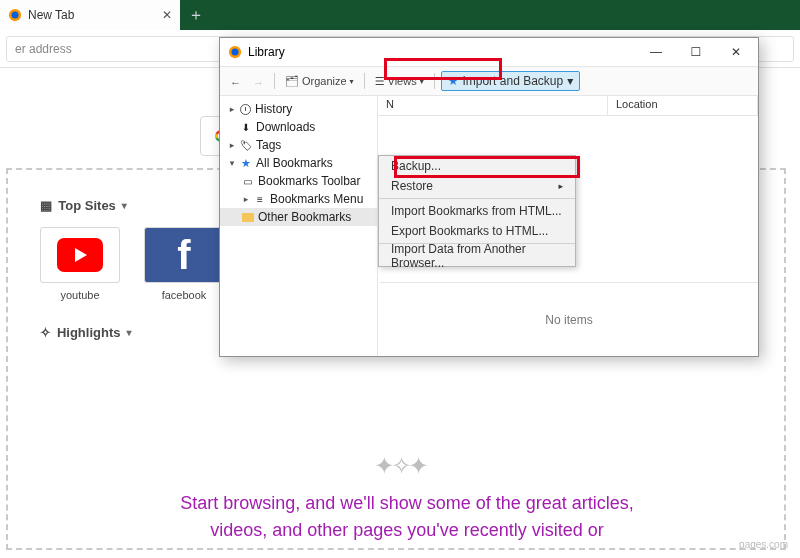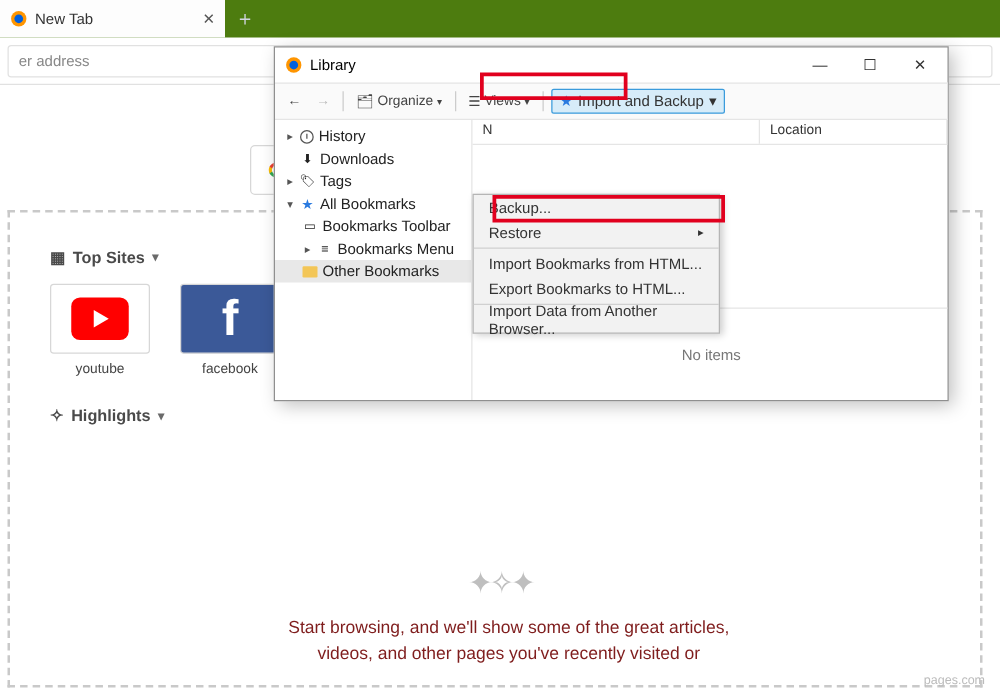--- a/index.html
+++ b/index.html
@@ -1,20 +1,20 @@
 <!DOCTYPE html>
 <html><head>
 <meta charset="utf-8">
 <style>
   * { box-sizing: border-box; margin: 0; padding: 0; font-family: "Segoe UI", Tahoma, sans-serif; }
   body { width: 800px; height: 558px; background: #fff; overflow: hidden; position: relative; font-size: 12px; color: #333; }
   .dashed-border { position: absolute; left: 6px; top: 168px; width: 780px; height: 382px; border: 2px dashed #c9c9c9; pointer-events: none; }
 
   
-  .tabstrip { height: 30px; background: #4d7c0f; display: flex; align-items: stretch; }
+  .tabstrip { height: 30px; background: #14532d; display: flex; align-items: stretch; }
   .tab { background: #fdfdfd; width: 180px; display: flex; align-items: center; padding: 0 8px; gap: 6px; border-top-right-radius: 0; }
   .tab .close { margin-left: auto; color: #555; }
   .newtab { width: 32px; color: #d0d4df; display:flex; align-items:center; justify-content:center; font-size:16px;}
   .ff-logo { width:14px; height:14px; }
 
   
   .urlbar { height: 38px; border-bottom: 1px solid #e1e1e1; display: flex; align-items: center; padding: 0 6px; }
   .url-input { flex: 1; height: 26px; border: 1px solid #e1e1e1; border-radius: 3px; padding: 0 8px; color: #888; font-size: 12px; display:flex; align-items:center;}
   
   
@@ -27,25 +27,25 @@
   .tile { width: 80px; text-align:center;}
   .tile-box { width:80px; height:56px; border:1px solid #d7d7d7; border-radius:3px; display:flex; align-items:center; justify-content:center; margin-bottom:6px;}
   .yt { width:46px; height:34px; background:#ff0000; border-radius:7px; position:relative;}
   .yt::after { content:''; position:absolute; left:18px; top:10px; border-left:12px solid #fff; border-top:7px solid transparent; border-bottom:7px solid transparent;}
   .fb { width:80px; height:56px; background:#3b5998; border-radius:3px; display:flex; align-items:center; justify-content:center;}
   .fb span { color:#fff; font: 700 40px/1 Arial; }
   .tile-lbl { font-size:11px; color:#444;}
   
   .empty-msg { position:absolute; top:452px; left:0; width:800px; text-align:center; color:#888;}
   .sparkle { font-size:24px; color:#bfbfbf; margin-bottom:10px; display:block; letter-spacing:-3px;}
-  .empty-msg p { font-size:14px; line-height:1.5; color:#7f1d1d;margin-left:14px;}
+  .empty-msg p { font-size:18px; line-height:1.5; color:#a21caf;margin-left:14px;}
   .watermark { position:absolute; right:12px; bottom:8px; font-size:10px; color:#bbb;}
 
   
-  .library { position:absolute; left:219px; top:37px; width:540px; height:284px; background:#fff; border:1px solid #8f8f8f; box-shadow: 4px 4px 14px rgba(0,0,0,0.25); display:flex; flex-direction:column;}
+  .library { position:absolute; left:219px; top:37px; width:540px; height:320px; background:#fff; border:1px solid #8f8f8f; box-shadow: 4px 4px 14px rgba(0,0,0,0.25); display:flex; flex-direction:column;}
   .lib-titlebar { height:28px; display:flex; align-items:center; padding:0 8px;}
   .lib-title { font-size:12px; color:#000; margin-left:6px;}
   .winbtns { margin-left:auto; display:flex; gap:12px;}
   .winbtn { width:28px; height:20px; display:flex; align-items:center; justify-content:center; color:#333;}
   .lib-toolbar { height:30px; border-top:1px solid #e5e5e5; border-bottom:1px solid #e5e5e5; display:flex; align-items:center; padding:0 6px; gap:4px; background:#fafafa;}
   .tb-btn { height:20px; padding:0 4px; display:flex; align-items:center; gap:3px; font-size:11px; color:#444; border-radius:2px; white-space:nowrap;}
   .tb-btn .caret { font-size:8px; }
   .tb-sep { width:1px; height:16px; background:#ccc; margin:0 2px;}
   .import-dd { border:1px solid #3a9bdc; background:#d7ecf9; border-radius:2px; padding:2px 6px; display:flex; align-items:center; gap:4px;}
   .highlight-red-1 { position:absolute; left:384px; top:58px; width:118px; height:22px; border:3px solid #e1001e; pointer-events:none;}

